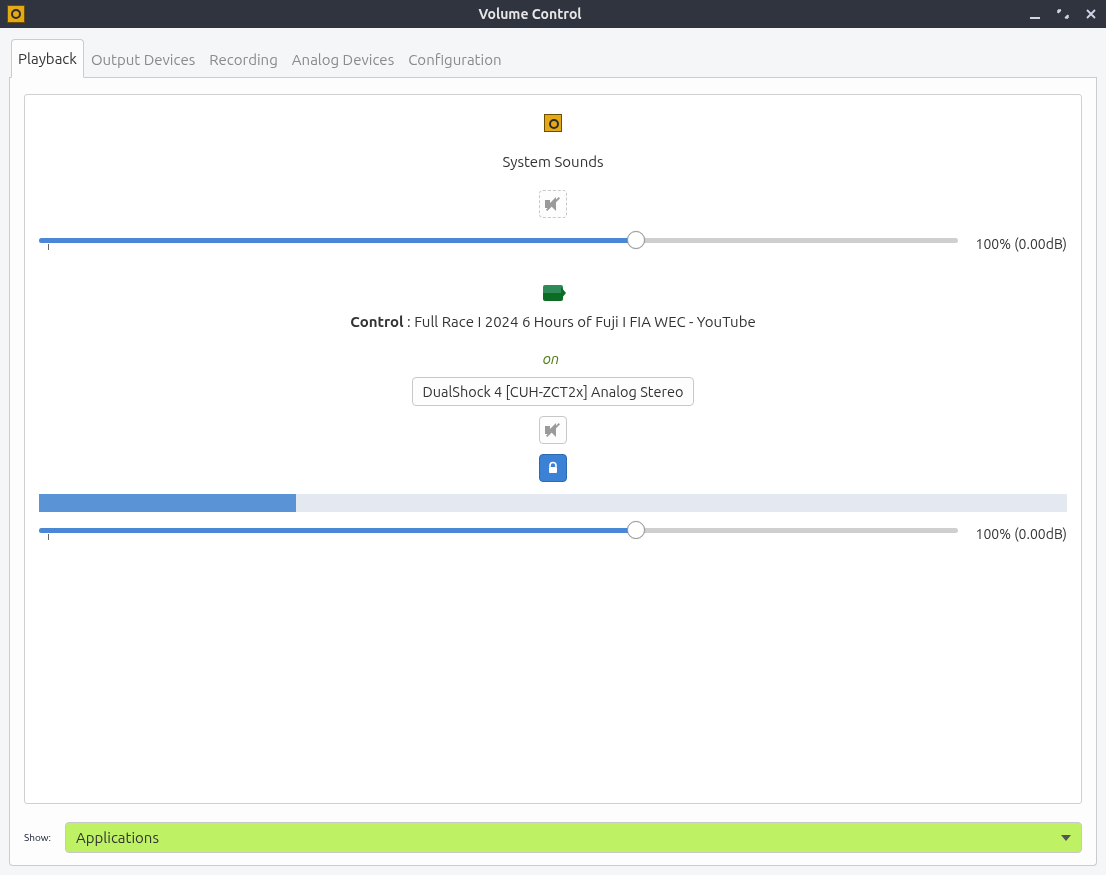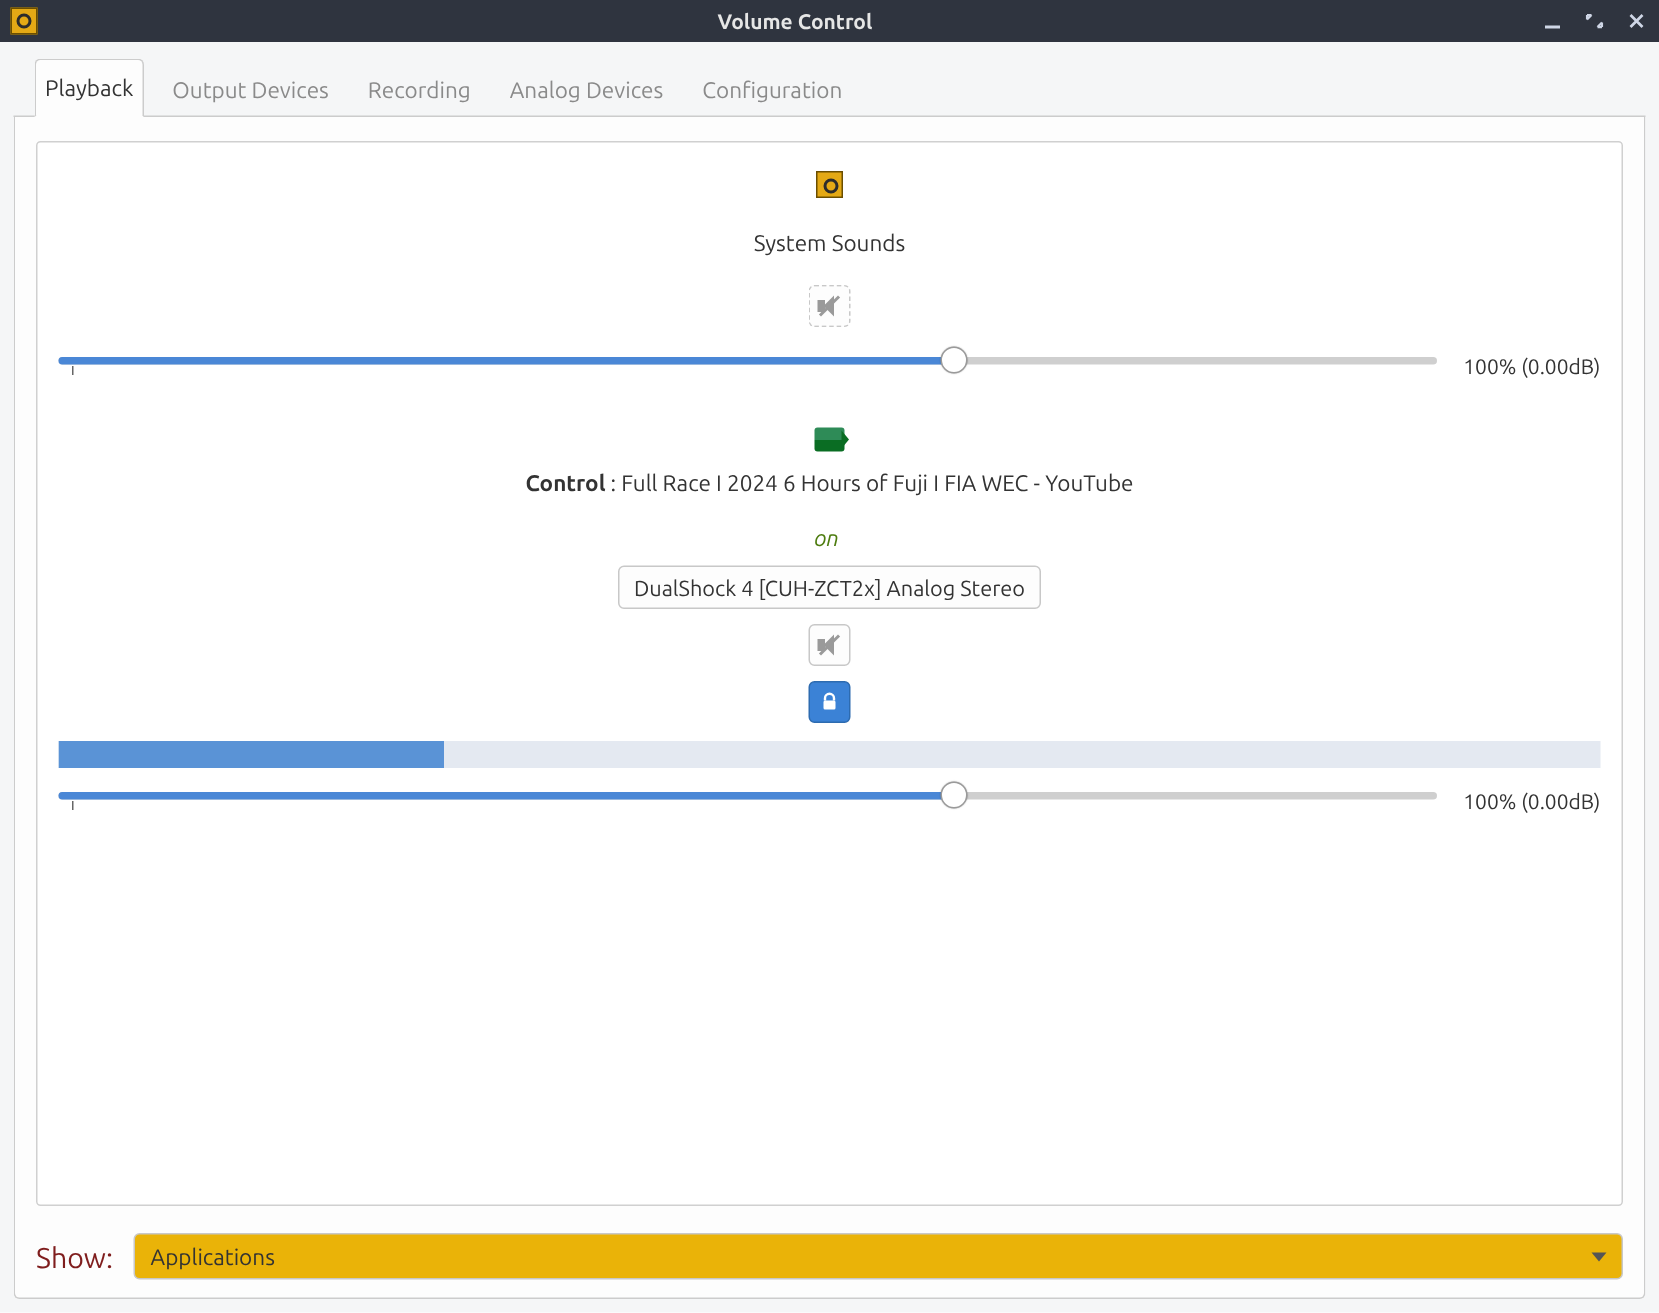--- a/index.html
+++ b/index.html
@@ -69,21 +69,20 @@
     }
     .tab {
       padding: 10px 6px;
       font-size: 15px;
       color: #8a8a8a;
       cursor: pointer;
       position: relative;
       top: 1px;
       border: 1px solid transparent;
       border-bottom: none;
-      margin-left: 12px;
     }
     .tab.active {
       color: #333;
       background: #fdfdfd;
       border: 1px solid #ccc;
       border-bottom: 1px solid #fdfdfd;
       border-radius: 4px 4px 0 0;
     }
     .tab-panel {
       flex: 1;
@@ -238,26 +237,26 @@
       text-align: right;
       white-space: nowrap;
     }
     
     .footer-row {
       display: flex;
       align-items: center;
       padding: 8px 14px 12px 14px;
       gap: 14px;
     }
-    .show-label { font-size: 19px; color: #7f1d1d; }
+    .show-label { font-size: 10px; color: #0f172a; }
     .show-select {
       flex: 1;
       border: 1px solid #c8c8c8;
       border-radius: 4px;
-      background: #eab308;
+      background: #bef264;
       padding: 6px 10px;
       font-size: 15px;
       color: #333;
       display: flex;
       align-items: center;
       justify-content: space-between;
       cursor: pointer;
     }
     .caret-down{
       width:0;height:0;border-left:5px solid transparent;border-right:5px solid transparent;border-top:6px solid #555;

